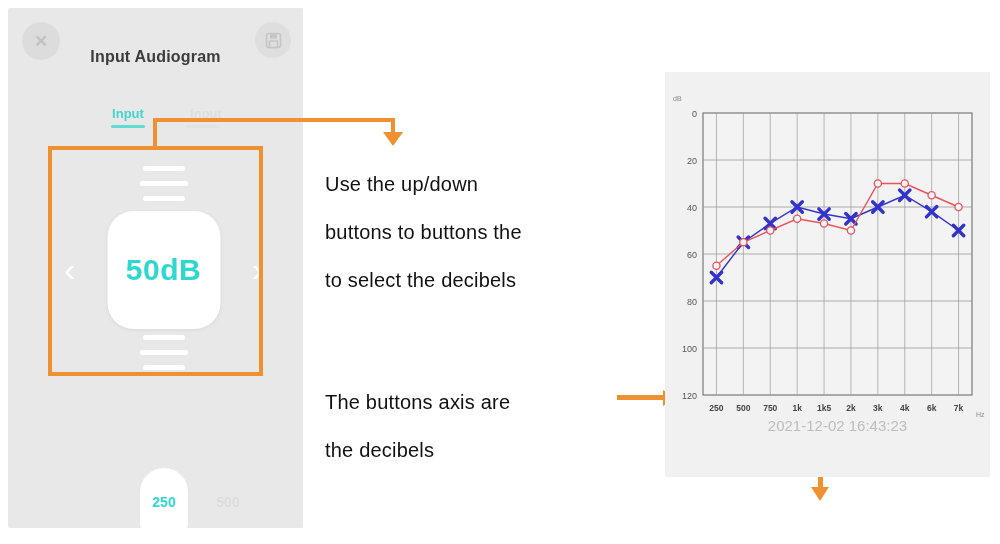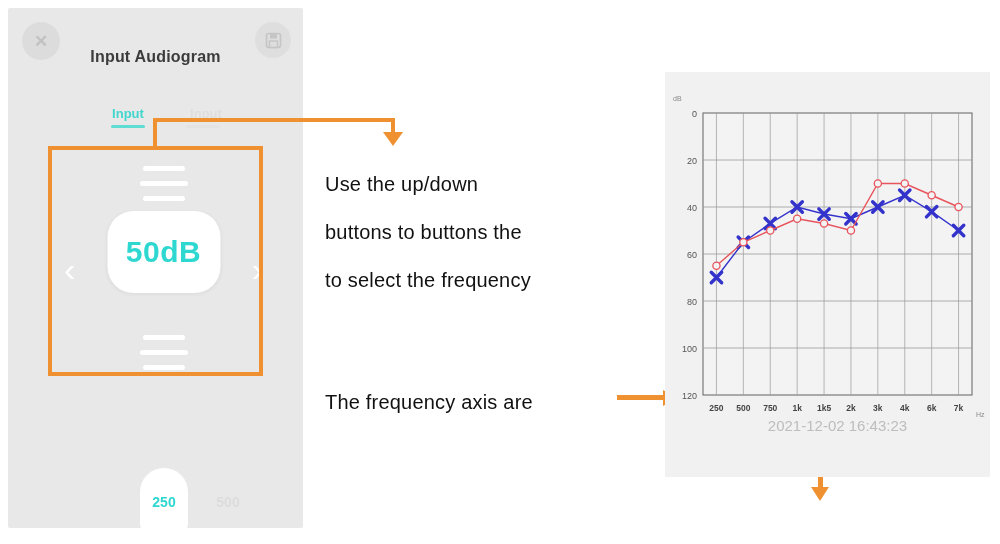--- a/index.html
+++ b/index.html
@@ -58,21 +58,21 @@
   }
   .up1{top:12px;width:42px;}
   .up2{top:27px;width:48px;}
   .up3{top:42px;width:42px;}
   .dn1{bottom:44px;width:42px;}
   .dn2{bottom:29px;width:48px;}
   .dn3{bottom:14px;width:42px;}
 
   .db-card{
     position:absolute;left:50%;transform:translateX(-50%);top:57px;
-    width:113px;height:82px;border-radius:26px;background:#ffffff;
+    width:113px;height:118px;border-radius:26px;background:#ffffff;
     display:flex;align-items:center;justify-content:center;
     box-shadow:0 1px 4px rgba(0,0,0,.06);
   }
   .db-value{
     font-size:30px;font-weight:bold;color:#2ed8d0;letter-spacing:.5px;
   }
   .chev{
     position:absolute;top:98px;font-size:34px;color:#ffffff;
     font-weight:300;line-height:1;user-select:none;
   }
@@ -195,25 +195,26 @@
 
   <div class="hl-box"></div>
   <div class="hl-stem"></div>
   <div class="hl-horiz"></div>
   <div class="hl-down"></div>
   <div class="hl-arrowhead"></div>
 
   <div class="ann ann-1">
     <div>Use the up/down</div>
     <div>buttons to buttons the</div>
-    <div>to select the frequency</div>
+    <div>to select the decibels</div>
   </div>
 
   <div class="ann ann-2">
-    <div>The frequency axis are</div>
+    <div>The buttons axis are</div>
+    <div>the decibels</div>
   </div>
 
 
   <div class="arrow-h"></div>
   <div class="arrow-h-head"></div>
   <div class="arrow-v"></div>
   <div class="arrow-v-head"></div>
 
   <div class="chartwrap">
     <svg class="chart-svg" id="audiogram-svg" width="325" height="405" viewBox="0 0 325 405">

